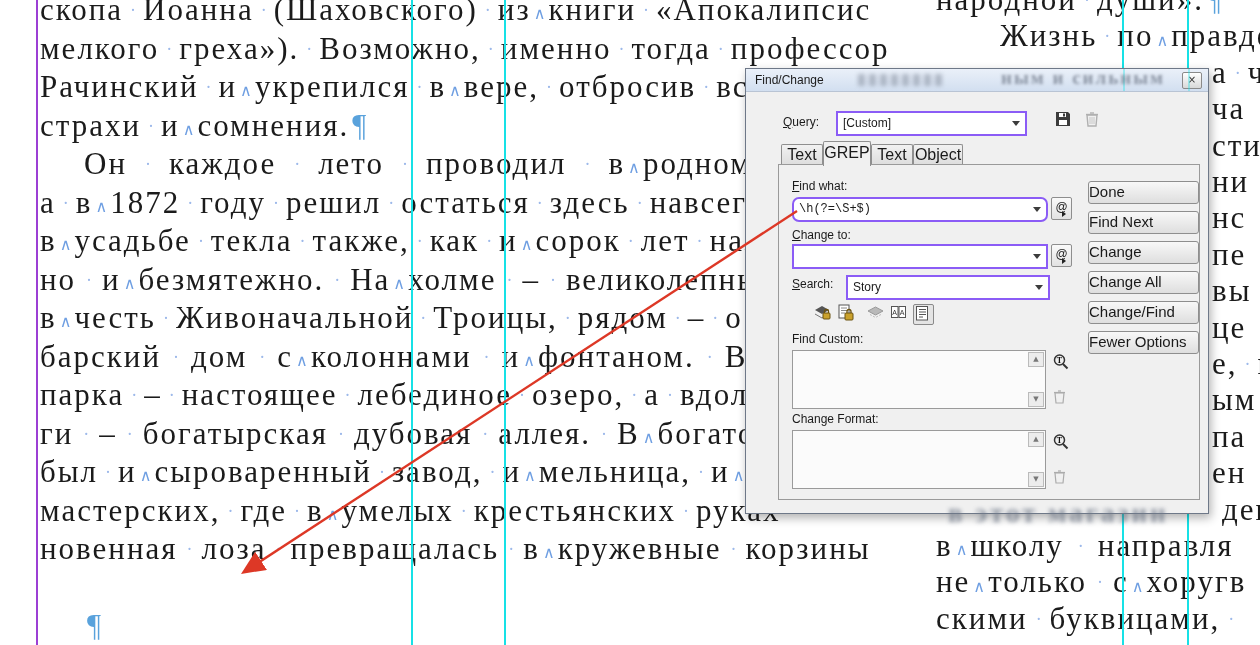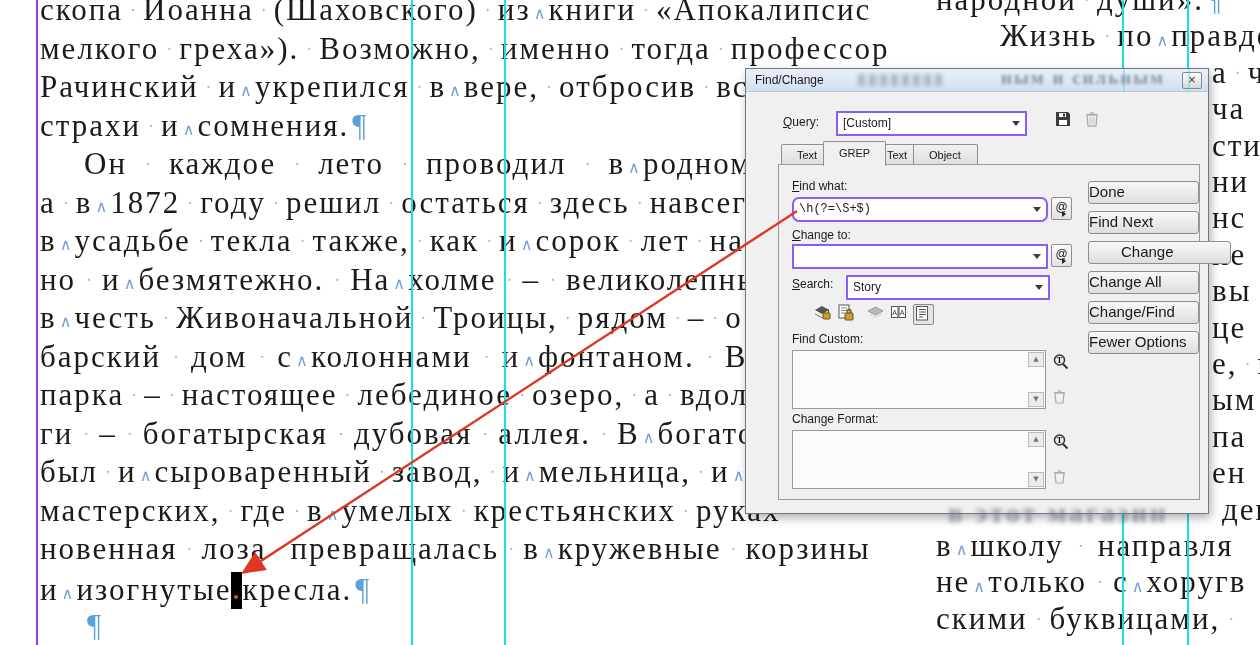--- a/index.html
+++ b/index.html
@@ -46,22 +46,22 @@
   .combo{position:absolute;background:#fff;border:2px solid #8b5cf6;}
   .combo .val{position:absolute;left:5px;top:3px;white-space:pre;}
   .caret{position:absolute;right:5px;top:8px;width:0;height:0;border:4px solid transparent;
      border-top:5px solid #3c3c3c;}
   .atbtn{position:absolute;width:19px;height:21px;border:1px solid #8e8e8e;border-radius:2px;
      background:linear-gradient(#fafafa,#e2e2e2);text-align:center;line-height:19px;
      font-size:12px;color:#222;}
   .atbtn i{position:absolute;right:2px;bottom:2px;width:0;height:0;border:3px solid transparent;
      border-left:4px solid #222;font-size:0;}
   .tab{position:absolute;border:1px solid #8f8f8f;border-bottom:none;border-radius:2px 2px 0 0;
-     font-size:11px;background:linear-gradient(#f2f2f2,#dcdcdc);
-     height:21px;line-height:20px;top:75px;padding-left:15px;}
+     text-align:center;font-size:16px;background:linear-gradient(#f2f2f2,#dcdcdc);
+     height:21px;line-height:20px;top:75px;}
   .tab.active{background:#f0f0f0;height:24px;line-height:22px;top:72px;z-index:6;}
   #panel{position:absolute;left:32px;top:95px;width:420px;height:334px;
      border:1px solid #9a9a9a;background:#f0f0f0;z-index:5;}
   .fbtn{position:absolute;left:342px;width:109px;height:21px;border:1px solid #8e8e8e;
      border-radius:3px;background:linear-gradient(#f8f8f8,#dedede);text-align:left;
      line-height:19px;font-size:15px;}
   .fmtbox{position:absolute;left:46px;width:252px;height:57px;background:#fbfbfb;
      border:1px solid #9a9a9a;}
   .spin{position:absolute;right:1px;width:14px;height:13px;background:#ececec;border:1px solid #bbb;
      text-align:center;font-size:7px;line-height:12px;color:#777;font-family:"DejaVu Sans",sans-serif;}
@@ -84,21 +84,20 @@
     <div class="doc-line" style="top: 186.5px; left: 40px;">а<span class="sdot">·</span>в<span class="nb">∧</span>1872<span class="sdot">·</span>году<span class="sdot">·</span>решил<span class="sdot">·</span>остаться<span class="sdot">·</span>здесь<span class="sdot">·</span>навсегда</div>
     <div class="doc-line" style="top: 225px; left: 40px;">в<span class="nb">∧</span>усадьбе<span class="sdot">·</span>текла<span class="sdot">·</span>также,<span class="sdot">·</span>как<span class="sdot">·</span>и<span class="nb">∧</span>сорок<span class="sdot">·</span>лет<span class="sdot">·</span>назад:</div>
     <div class="doc-line" style="top: 263.5px; left: 40px; --g: 10px;">но<span class="sdot">·</span>и<span class="nb">∧</span>безмятежно.<span class="sdot">·</span>На<span class="nb">∧</span>холме<span class="sdot">·</span>–<span class="sdot">·</span>великолепный</div>
     <div class="doc-line" style="top: 302px; left: 40px;">в<span class="nb">∧</span>честь<span class="sdot">·</span>Живоначальной<span class="sdot">·</span>Троицы,<span class="sdot">·</span>рядом<span class="sdot">·</span>–<span class="sdot">·</span>о</div>
     <div class="doc-line" style="top: 340.5px; left: 40px; --g: 12px;">барский<span class="sdot">·</span>дом<span class="sdot">·</span>с<span class="nb">∧</span>колоннами<span class="sdot">·</span>и<span class="nb">∧</span>фонтаном.<span class="sdot">·</span>В</div>
     <div class="doc-line" style="top: 379px; left: 40px;">парка<span class="sdot">·</span>–<span class="sdot">·</span>настоящее<span class="sdot">·</span>лебединое<span class="sdot">·</span>озеро,<span class="sdot">·</span>а<span class="sdot">·</span>вдол</div>
     <div class="doc-line" style="top: 417.5px; left: 40px; --g: 10px;">ги<span class="sdot">·</span>–<span class="sdot">·</span>богатырская<span class="sdot">·</span>дубовая<span class="sdot">·</span>аллея.<span class="sdot">·</span>В<span class="nb">∧</span>богатом</div>
     <div class="doc-line" style="top: 456px; left: 40px;">был<span class="sdot">·</span>и<span class="nb">∧</span>сыроваренный<span class="sdot">·</span>завод,<span class="sdot">·</span>и<span class="nb">∧</span>мельница,<span class="sdot">·</span>и<span class="nb">∧</span>не</div>
     <div class="doc-line" style="top: 494.5px; left: 40px;">мастерских,<span class="sdot">·</span>где<span class="sdot">·</span>в<span class="nb">∧</span>умелых<span class="sdot">·</span>крестьянских<span class="sdot">·</span>руках</div>
     <div class="doc-line" style="top: 533px; left: 40px; --g: 9px;">новенная<span class="sdot">·</span>лоза<span class="sdot">·</span>превращалась<span class="sdot">·</span>в<span class="nb">∧</span>кружевные<span class="sdot">·</span>корзины</div>
-    <div class="doc-line" style="top: 571.5px; left: 40px;">и<span class="nb">∧</span>изогнутые<span class="cursor-block"><span class="cdot"></span></span>кресла.<span class="pc">¶</span></div>
     <div class="doc-line" style="top: 610px; left: 84px;"><span class="pc">¶</span></div>
     <div class="doc-line" style="top: -16px; left: 936px;">народной<span class="sdot">·</span>души».<span class="pc">¶</span></div>
     <div class="doc-line" style="top: 20.4px; left: 1000px;">Жизнь<span class="sdot">·</span>по<span class="nb">∧</span>правде</div>
     <div class="doc-line" style="top: 56.8px; left: 1212px;">а<span class="sdot">·</span>ч</div>
     <div class="doc-line" style="top: 93.2px; left: 1212px;">ча</div>
     <div class="doc-line" style="top: 129.6px; left: 1212px;">сти</div>
     <div class="doc-line" style="top: 166px; left: 1212px;">ни</div>
     <div class="doc-line" style="top: 202.4px; left: 1212px;">нс</div>
     <div class="doc-line" style="top: 238.8px; left: 1212px;">пе</div>
     <div class="doc-line" style="top: 275.2px; left: 1212px;">вы</div>
@@ -254,21 +253,21 @@
       </svg>
     </span>
     <span class="scope pressed" style="left: 167px; z-index: 6;">
       <svg width="17" height="17" viewBox="0 0 17 17">
         <rect x="2.5" y="1.5" width="11" height="13.5" fill="#fff" stroke="#555"></rect>
         <path d="M5 4.5h7M5 7h7M5 9.5h7M5 12h4" stroke="#555"></path>
       </svg>
     </span>
     <div class="fbtn" style="top: 112px; z-index: 6;">Done</div>
     <div class="fbtn" style="top: 142px; z-index: 6;">Find Next</div>
-    <div class="fbtn" style="top: 172px; z-index: 6; padding-left: 32px;">Change</div>
+    <div class="fbtn" style="top: 172px; z-index: 6;">Change</div>
     <div class="fbtn" style="top: 202px; z-index: 6;">Change All</div>
     <div class="fbtn" style="top: 232px; z-index: 6;">Change/Find</div>
     <div class="fbtn" style="top: 262px; z-index: 6;">Fewer Options</div>
   </div>
 
 <svg id="arrowsvg" width="1260" height="645">
   <defs>
     <marker id="ah" markerWidth="10" markerHeight="9" refX="8.5" refY="4.5" orient="auto">
       <path d="M0,0 L10,4.5 L0,9 z" fill="#dd3826"></path>
     </marker>

